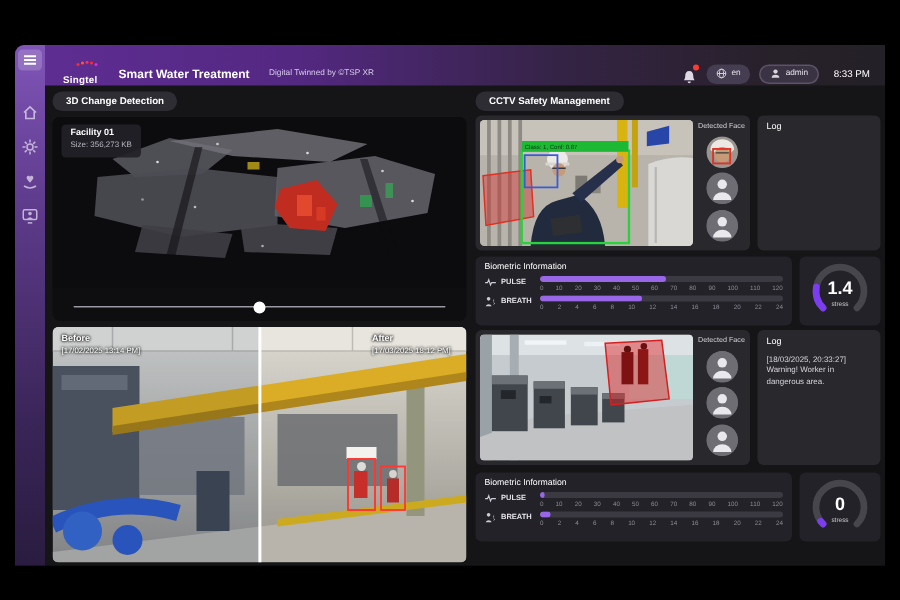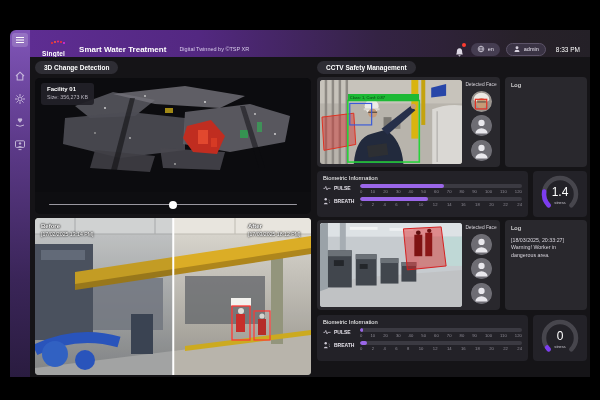--- a/index.html
+++ b/index.html
@@ -89,21 +89,21 @@
   .bar-track{height:3.5px;background:#3b3a42;border-radius:2px;position:relative;overflow:hidden;}
   .bar-fill{height:100%;background:#9a66e8;border-radius:2px;width:0;}
   .ticks{display:flex;justify-content:space-between;margin-top:1.5px;}
   .ticks span{font-size:4.2px;color:#8d8a94;}
 
   .gauge-card{position:absolute;left:216px;width:54px;height:46px;background:#232228;border-radius:4px;}
   .s1-gauge{top:114px;} .s2-gauge{top:258px;}
   .gauge{position:absolute;left:50%;top:50%;width:40px;height:40px;transform:translate(-50%,-50%);}
   .gauge-bg{fill:none;stroke:#47464d;stroke-width:4.5;stroke-linecap:round;}
   .gauge-fill{fill:none;stroke:#7c3cf0;stroke-width:4.5;stroke-linecap:round;}
-  .gauge-val{position:absolute;left:0;right:0;top:15px;text-align:center;font-size:12px;font-weight:normal;color:#fff;line-height:1;}
+  .gauge-val{position:absolute;left:0;right:0;top:15px;text-align:center;font-size:12px;font-weight:bold;color:#fff;line-height:1;}
   .gauge-label{position:absolute;left:0;right:0;top:28.5px;text-align:center;font-size:4.3px;color:#cac7d0;}
 </style>
 </head>
 <body>
 
 <div class="stage">
   <div class="app">
 
     <aside class="sidebar">
       <button class="menu-btn">

